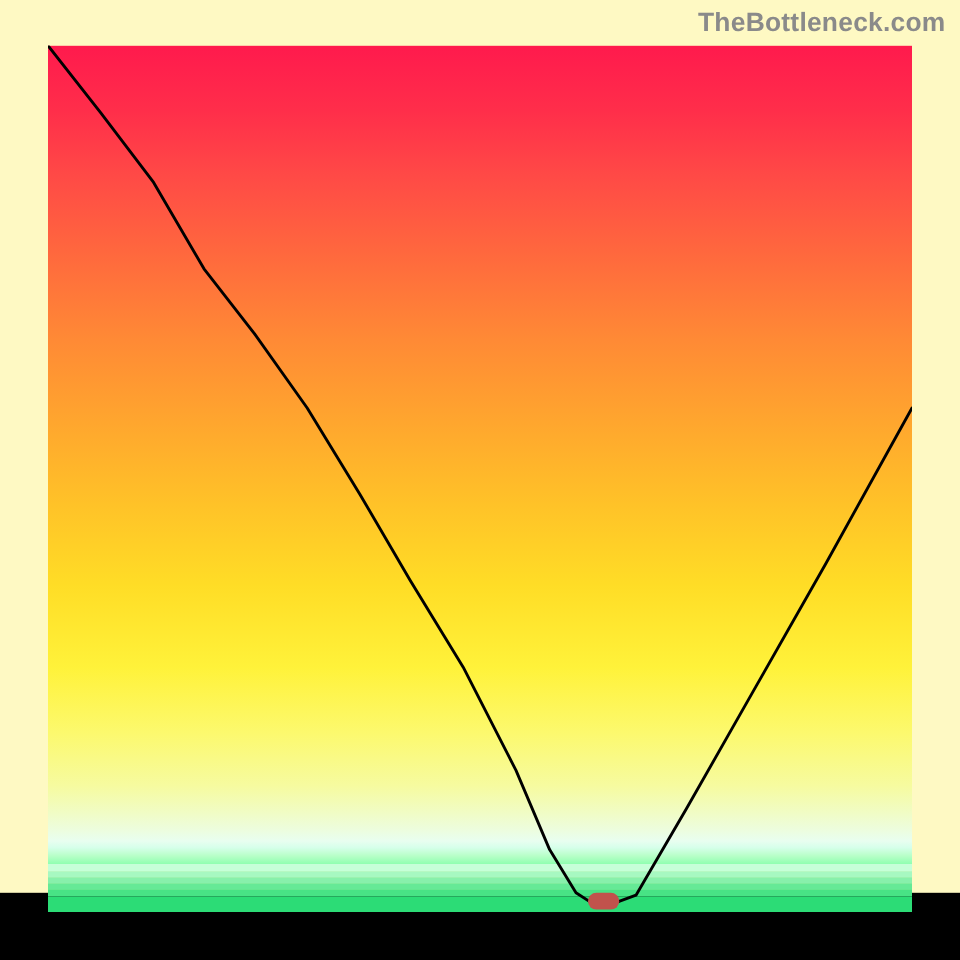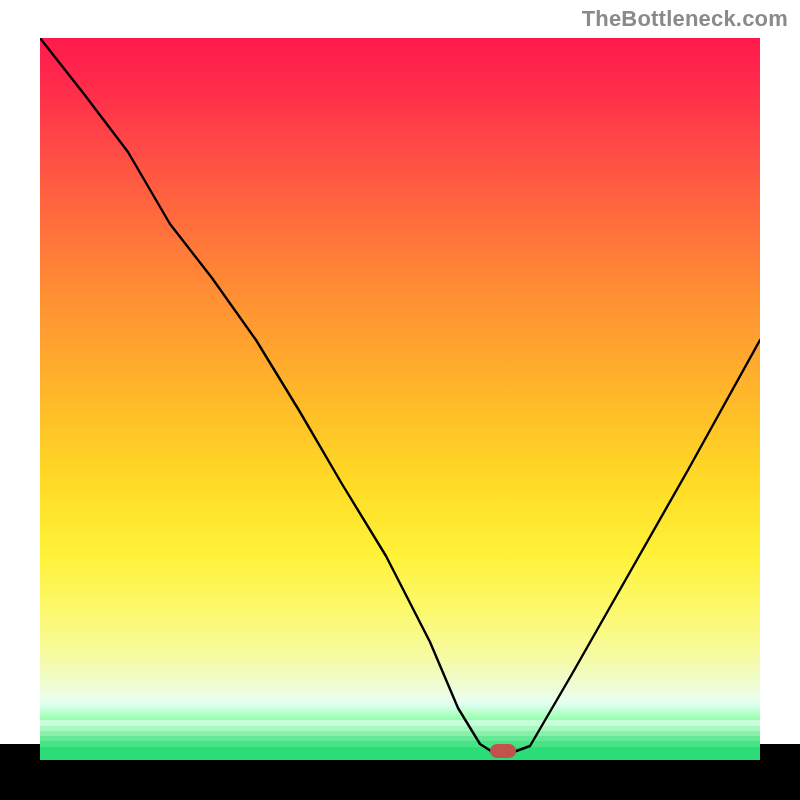--- a/index.html
+++ b/index.html
@@ -8,21 +8,21 @@
     width: 800px;
     height: 800px;
     background: #000;
     overflow: hidden;
     font-family: Arial, Helvetica, sans-serif;
   }
   .frame {
     position: relative;
     width: 800px;
     height: 744px;
-    background: #ffffff;
+    background: #fef9c3;
   }
   .attribution {
     position: absolute;
     top: 6px;
     right: 12px;
     color: #8a8a8a;
     font-size: 22px;
     font-weight: 600;
     letter-spacing: 0.2px;
   }

